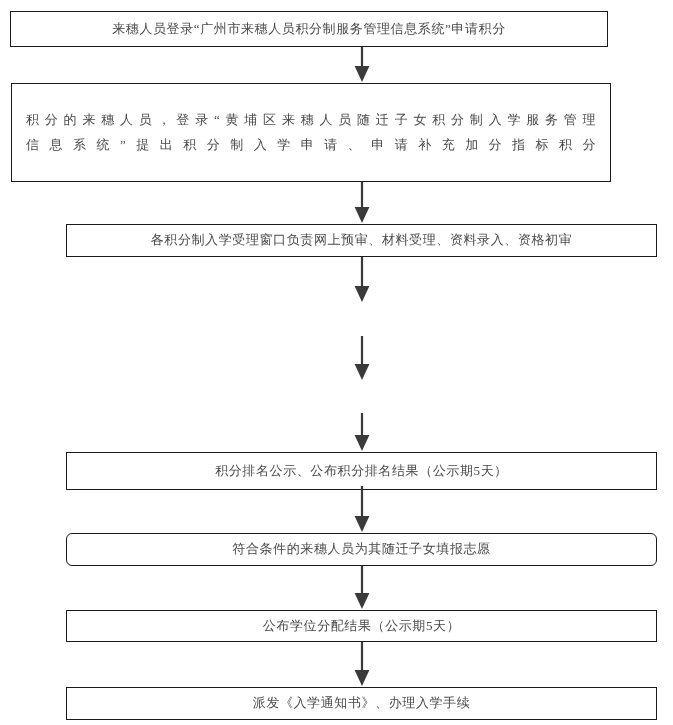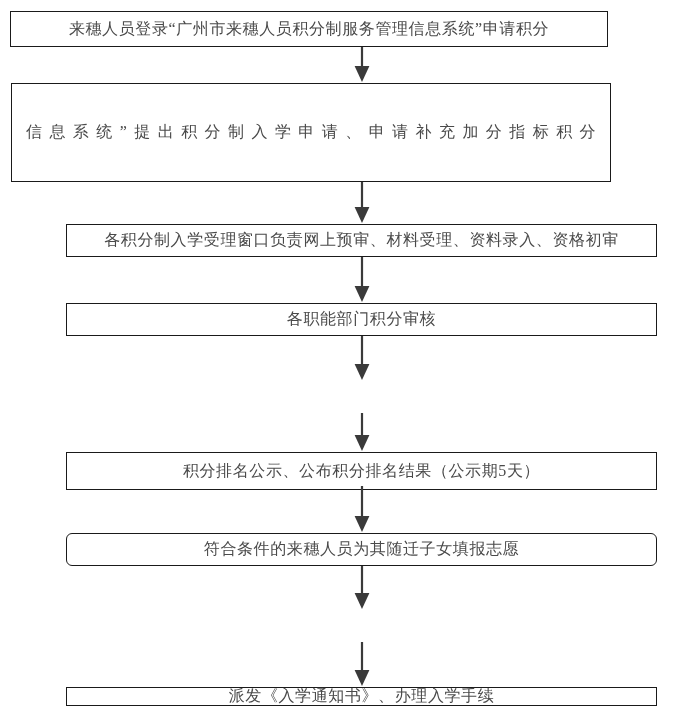--- a/index.html
+++ b/index.html
@@ -27,21 +27,21 @@
     display: flex;
     flex-direction: column;
     align-items: center;
     justify-content: center;
   }
   .node-text {
     display: block;
     width: 100%;
     text-align: center;
     color: #4a4a4a;
-    font-size: 16px;
+    font-size: 13px;
     line-height: 1.55;
     letter-spacing: 0.6px;
     white-space: nowrap;
   }
   .node-box.multiline .node-text {
     white-space: normal;
     text-align: justify;
     text-align-last: justify;
     padding: 0 14px;
     box-sizing: border-box;
@@ -65,20 +65,21 @@
   </div>
 
   <div class="arrow" style="left:352px; top:47px; height:36px;">
     <svg width="20" height="36" viewBox="0 0 20 36" xmlns="http://www.w3.org/2000/svg">
       <line x1="10" y1="0" x2="10" y2="22" stroke="#3a3a3a" stroke-width="2.2"></line>
       <polygon points="10,35 2.6,19 17.4,19" fill="#3a3a3a"></polygon>
     </svg>
   </div>
 
   <div class="node-box multiline" style="left:11px; top:83px; width:600px; height:99px;">
+    <span class="node-text">积分的来穗人员，登录“黄埔区来穗人员随迁子女积分制入学服务管理</span>
     <span class="node-text last-line">信息系统”提出积分制入学申请、申请补充加分指标积分</span>
   </div>
 
   <div class="arrow" style="left:352px; top:182px; height:42px;">
     <svg width="20" height="42" viewBox="0 0 20 42" xmlns="http://www.w3.org/2000/svg">
       <line x1="10" y1="0" x2="10" y2="28" stroke="#3a3a3a" stroke-width="2.2"></line>
       <polygon points="10,41 2.6,25 17.4,25" fill="#3a3a3a"></polygon>
     </svg>
   </div>
 
@@ -86,23 +87,20 @@
     <span class="node-text">各积分制入学受理窗口负责网上预审、材料受理、资料录入、资格初审</span>
   </div>
 
   <div class="arrow" style="left:352px; top:257px; height:46px;">
     <svg width="20" height="46" viewBox="0 0 20 46" xmlns="http://www.w3.org/2000/svg">
       <line x1="10" y1="0" x2="10" y2="32" stroke="#3a3a3a" stroke-width="2.2"></line>
       <polygon points="10,45 2.6,29 17.4,29" fill="#3a3a3a"></polygon>
     </svg>
   </div>
 
-  <div class="node-box" style="left:66px; top:303px; width:591px; height:33px;">
-    <span class="node-text">各职能部门积分审核</span>
-  </div>
 
   <div class="arrow" style="left:352px; top:336px; height:45px;">
     <svg width="20" height="45" viewBox="0 0 20 45" xmlns="http://www.w3.org/2000/svg">
       <line x1="10" y1="0" x2="10" y2="31" stroke="#3a3a3a" stroke-width="2.2"></line>
       <polygon points="10,44 2.6,28 17.4,28" fill="#3a3a3a"></polygon>
     </svg>
   </div>
 
 
   <div class="arrow" style="left:352px; top:413px; height:39px;">
@@ -127,25 +125,28 @@
     <span class="node-text">符合条件的来穗人员为其随迁子女填报志愿</span>
   </div>
 
   <div class="arrow" style="left:352px; top:566px; height:44px;">
     <svg width="20" height="44" viewBox="0 0 20 44" xmlns="http://www.w3.org/2000/svg">
       <line x1="10" y1="0" x2="10" y2="30" stroke="#3a3a3a" stroke-width="2.2"></line>
       <polygon points="10,43 2.6,27 17.4,27" fill="#3a3a3a"></polygon>
     </svg>
   </div>
 
+  <div class="node-box" style="left:66px; top:610px; width:591px; height:32px;">
+    <span class="node-text">公布学位分配结果（公示期5天）</span>
+  </div>
 
   <div class="arrow" style="left:352px; top:642px; height:45px;">
     <svg width="20" height="45" viewBox="0 0 20 45" xmlns="http://www.w3.org/2000/svg">
       <line x1="10" y1="0" x2="10" y2="31" stroke="#3a3a3a" stroke-width="2.2"></line>
       <polygon points="10,44 2.6,28 17.4,28" fill="#3a3a3a"></polygon>
     </svg>
   </div>
 
-  <div class="node-box" style="left:66px; top:687px; width:591px; height:19px;">
+  <div class="node-box" style="left:66px; top:687px; width:591px; height:33px;">
     <span class="node-text">派发《入学通知书》、办理入学手续</span>
   </div>
 
 </div>
 
 </body></html>

